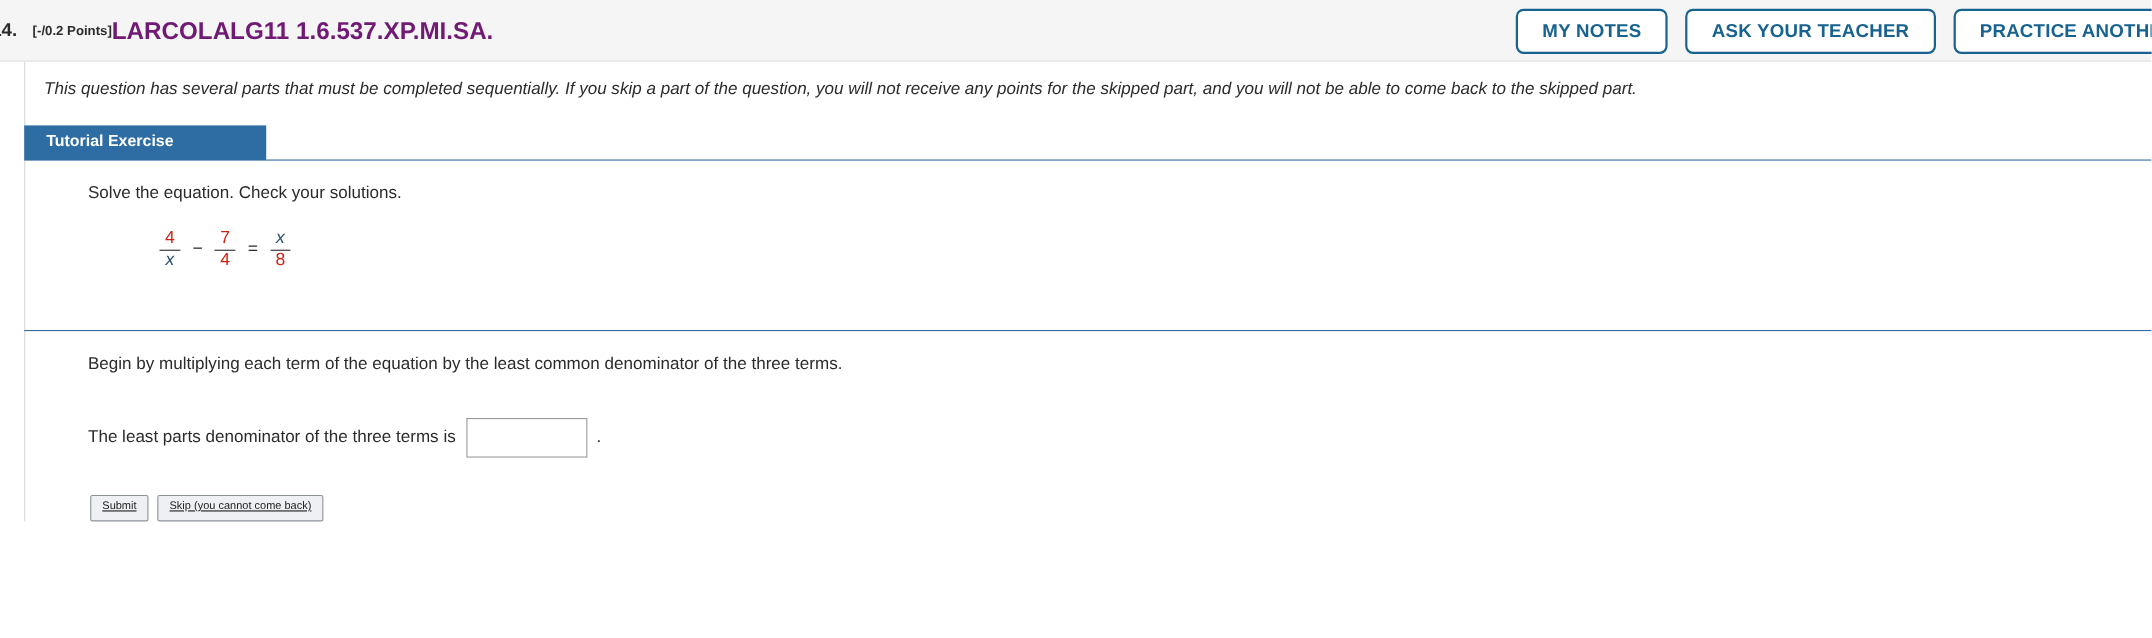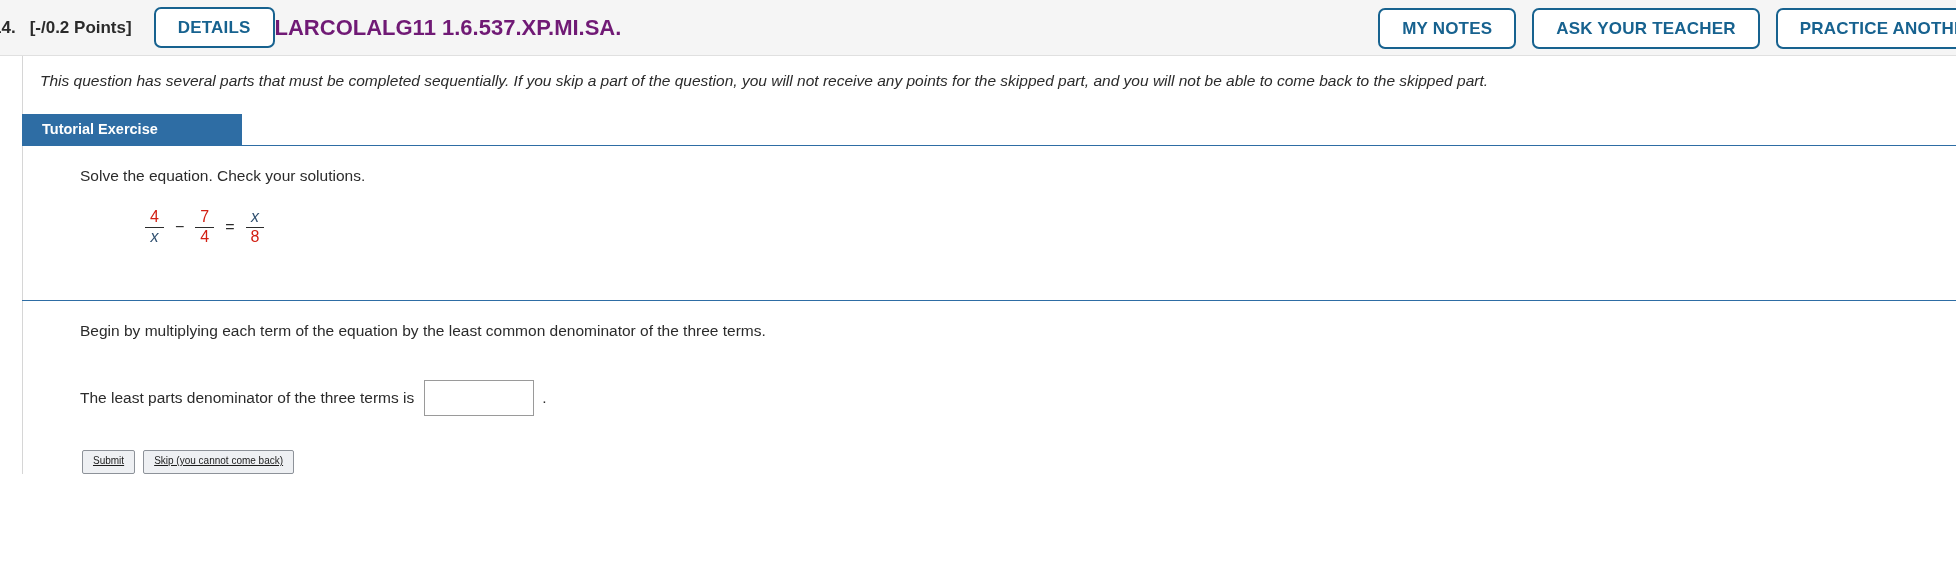--- a/index.html
+++ b/index.html
@@ -26,21 +26,21 @@
     box-sizing: border-box;
   }
   .q-number {
     font-size: 17px;
     font-weight: bold;
     color: #2b2b2b;
     margin-left: -8px;
     white-space: nowrap;
   }
   .q-points {
-    font-size: 17px;
+    font-size: 12px;
     font-weight: bold;
     color: #2b2b2b;
     margin-left: 14px;
     white-space: nowrap;
   }
   .pill-btn {
     border: 2px solid #17628f;
     border-radius: 7px;
     background: #ffffff;
     color: #17628f;
@@ -204,21 +204,20 @@
     line-height: 1.25;
     white-space: nowrap;
   }
 </style>
 </head>
 <body>
 
 <div class="header-bar">
   <span class="q-number">14.</span>
   <span class="q-points">[-/0.2 Points]</span>
-  <button class="pill-btn details-btn">DETAILS</button>
   <span class="assign-code">LARCOLALG11 1.6.537.XP.MI.SA.</span>
 
   <div class="header-right">
     <button class="pill-btn">MY NOTES</button>
     <button class="pill-btn">ASK YOUR TEACHER</button>
     <button class="pill-btn">PRACTICE ANOTHER</button>
   </div>
 </div>
 
 <div class="question-body">

